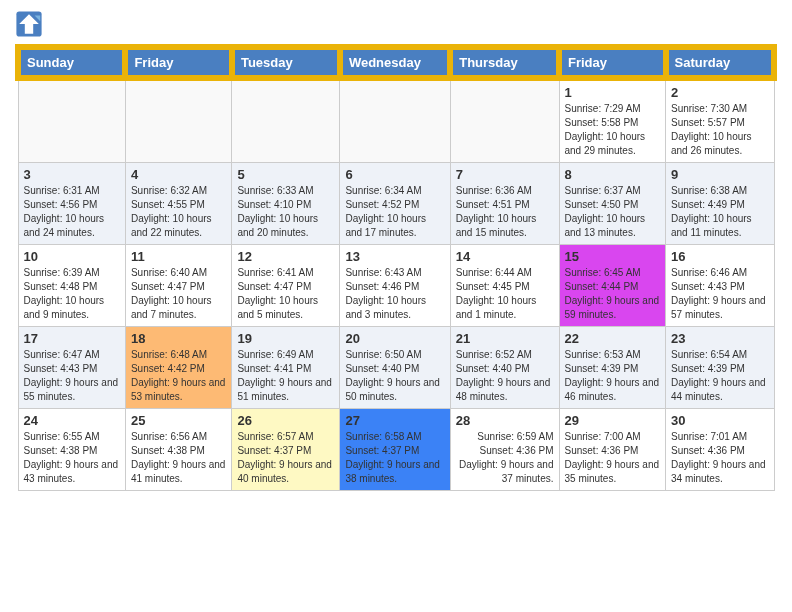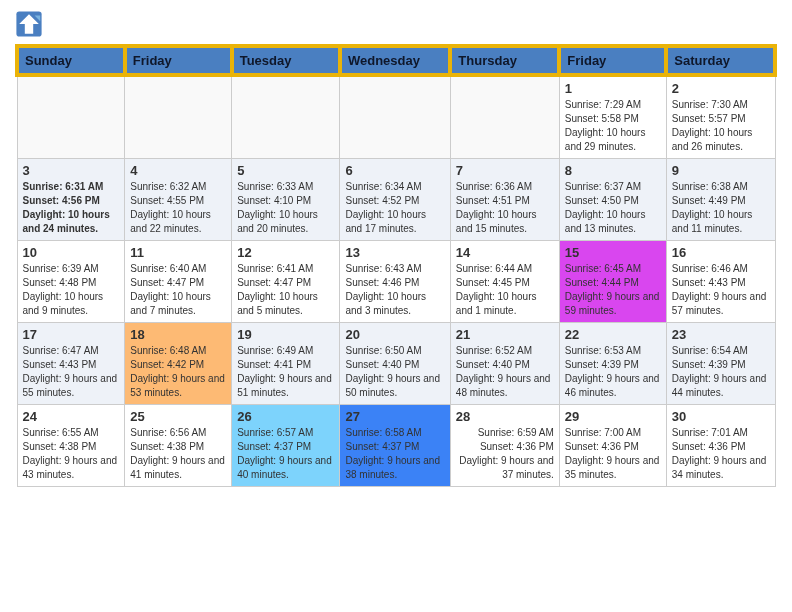--- a/index.html
+++ b/index.html
@@ -5,21 +5,21 @@
     * { box-sizing: border-box; margin: 0; padding: 0; }
     body { font-family: Arial, sans-serif; background: #fff; width: 792px; min-height: 612px; }
     .container { width: 792px; padding: 10px 15px; }
     .header-row { display: flex; align-items: flex-start; justify-content: space-between; margin-bottom: 4px; }
     .logo { display: flex; align-items: center; }
     .logo-icon { width: 28px; height: 28px; margin-right: 4px; }
     .title-block { text-align: right; }
     .main-title { font-size: 32px; color: #333; font-weight: normal; }
     .subtitle { font-size: 14px; color: #555; margin-top: 2px; }
     .calendar { width: 100%; border-collapse: collapse; margin-top: 6px; }
-    .calendar th { background: #4a7fc1; color: #0f172a; text-align: left; padding: 5px 6px; font-size: 13px; font-weight: bold; border: 4px solid #eab308; }
+    .calendar th { background: #4a7fc1; color: #ffffff; text-align: left; padding: 5px 6px; font-size: 13px; font-weight: bold; border: 6px solid #eab308; }
     .calendar td { border: 1px solid #ccc; vertical-align: top; padding: 4px 5px; width: 113px; min-height: 70px; background: #fff; }
     .calendar tr:nth-child(even) td { background: #f0f4f9; }
     .calendar tr:nth-child(odd) td { background: #fff; }
     .day-num { font-size: 13px; font-weight: bold; color: #333; display: block; margin-bottom: 2px; }
     .day-info { font-size: 10px; color: #333; line-height: 1.4; }
     .empty-cell { background: #f9f9f9 !important; }
     .row-even td { background: #eef2f8; }
     .row-odd td { background: #fff; }
   </style>
 </head>
@@ -74,21 +74,21 @@
           <td style="background: rgb(255, 255, 255);">
             <span class="day-num">2</span>
             <div class="day-info" style="white-space: pre-line;">Sunrise: 7:30 AM
 Sunset: 5:57 PM
 Daylight: 10 hours and 26 minutes.</div>
           </td>
         </tr>
         <tr class="row-even">
           <td style="background: rgb(238, 242, 248);">
             <span class="day-num">3</span>
-            <div class="day-info" style="white-space: pre-line; font-weight: bold;">Sunrise: 6:31 AM
+            <div class="day-info" style="white-space: pre-line;">Sunrise: 6:31 AM
 Sunset: 4:56 PM
 Daylight: 10 hours and 24 minutes.</div>
           </td>
           <td style="background: rgb(238, 242, 248);">
             <span class="day-num">4</span>
             <div class="day-info" style="white-space: pre-line;">Sunrise: 6:32 AM
 Sunset: 4:55 PM
 Daylight: 10 hours and 22 minutes.</div>
           </td>
           <td style="background: rgb(238, 242, 248);">
@@ -216,21 +216,21 @@
             <div class="day-info" style="white-space: pre-line;">Sunrise: 6:55 AM
 Sunset: 4:38 PM
 Daylight: 9 hours and 43 minutes.</div>
           </td>
           <td style="background: rgb(255, 255, 255);">
             <span class="day-num">25</span>
             <div class="day-info" style="white-space: pre-line;">Sunrise: 6:56 AM
 Sunset: 4:38 PM
 Daylight: 9 hours and 41 minutes.</div>
           </td>
-          <td style="background: #7dd3fc;">
+          <td style="background: #fef9c3;">
             <span class="day-num">26</span>
             <div class="day-info" style="white-space: pre-line;">Sunrise: 6:57 AM
 Sunset: 4:37 PM
 Daylight: 9 hours and 40 minutes.</div>
           </td>
           <td style="background: #3b82f6;">
             <span class="day-num">27</span>
             <div class="day-info" style="white-space: pre-line;">Sunrise: 6:58 AM
 Sunset: 4:37 PM
 Daylight: 9 hours and 38 minutes.</div>

